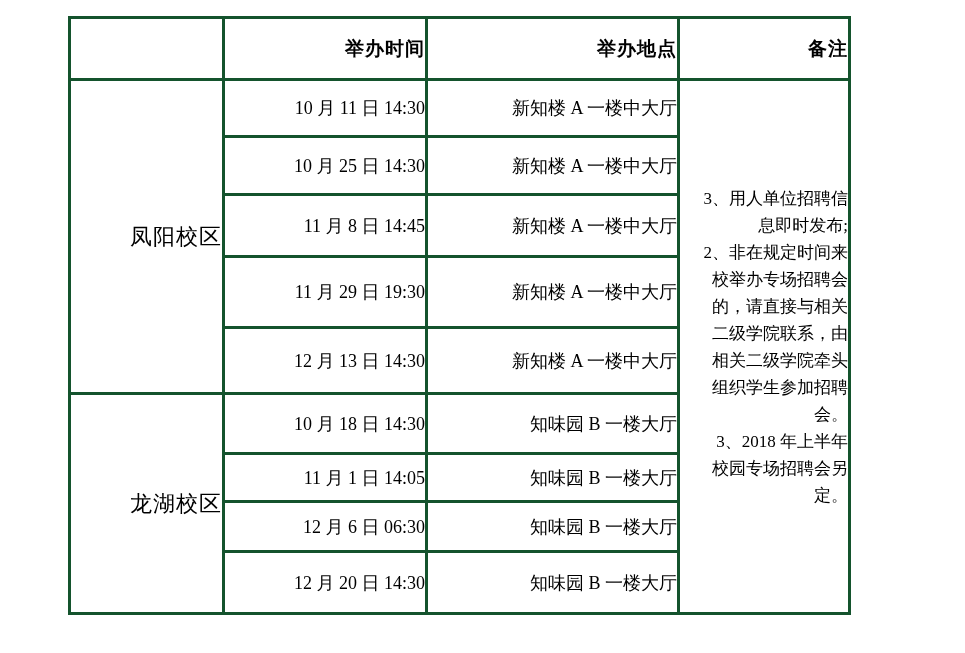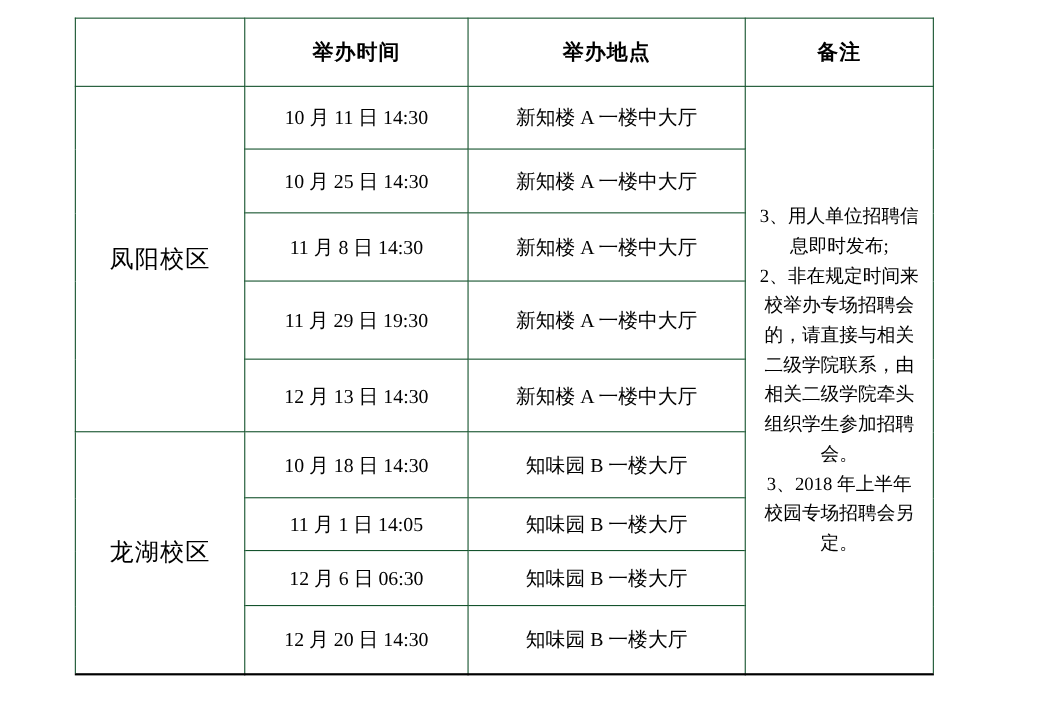--- a/index.html
+++ b/index.html
@@ -16,23 +16,23 @@
     left: 68px;
     top: 16px;
   }
   table.schedule {
     border-collapse: collapse;
     table-layout: fixed;
     border: 1px solid #000000;
     border-bottom-width: 2px;
   }
   table.schedule td, table.schedule th {
-    border: 1px solid #14532d;
+    border: 3px solid #14532d;
     padding: 0;
-    text-align: center;
+    text-align: right;
     vertical-align: middle;
     overflow: hidden;
   }
   th.hdr {
     font-size: 19px;
     font-weight: bold;
     letter-spacing: 1px;
   }
   td.campus {
     font-size: 22px;
@@ -92,21 +92,21 @@
           <div class="remark-line">校园专场招聘会另</div>
           <div class="remark-line">定。</div>
         </div>
       </td>
     </tr>
     <tr style="height:58px">
       <td class="time">10 月 25 日 14:30</td>
       <td class="loc">新知楼 A 一楼中大厅</td>
     </tr>
     <tr style="height:62px">
-      <td class="time">11 月 8 日 14:30</td>
+      <td class="time">11 月 8 日 14:45</td>
       <td class="loc">新知楼 A 一楼中大厅</td>
     </tr>
     <tr style="height:71px">
       <td class="time">11 月 29 日 19:30</td>
       <td class="loc">新知楼 A 一楼中大厅</td>
     </tr>
     <tr style="height:66px">
       <td class="time">12 月 13 日 14:30</td>
       <td class="loc">新知楼 A 一楼中大厅</td>
     </tr>

